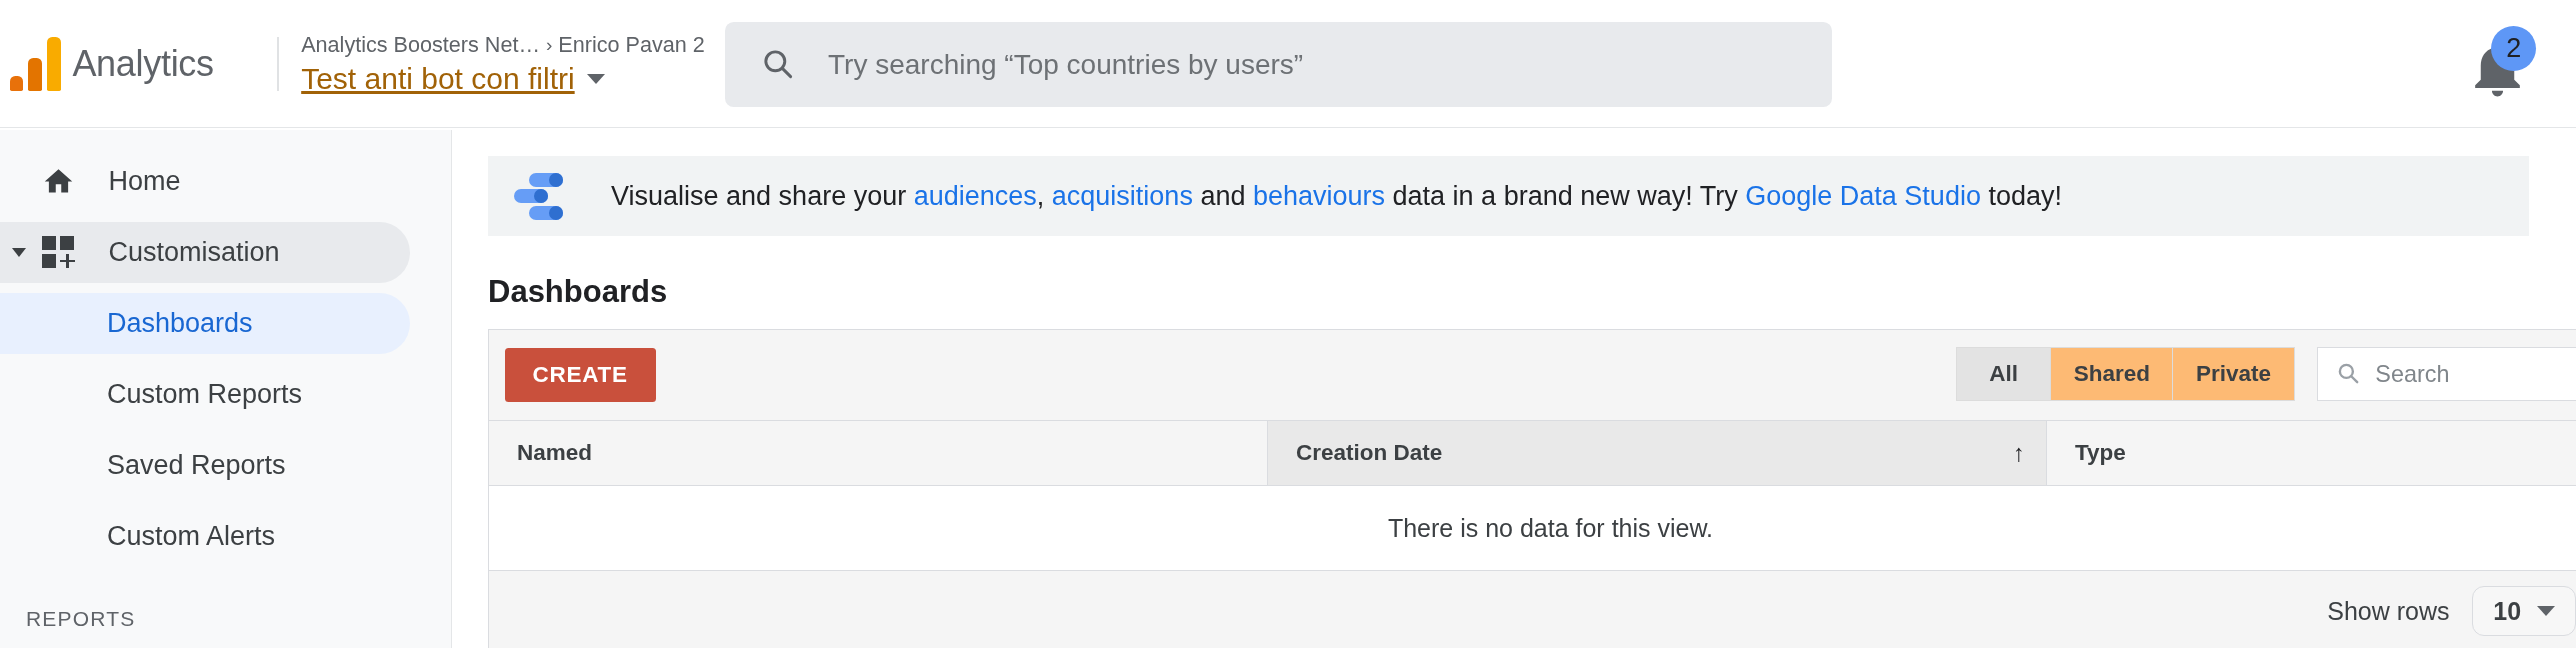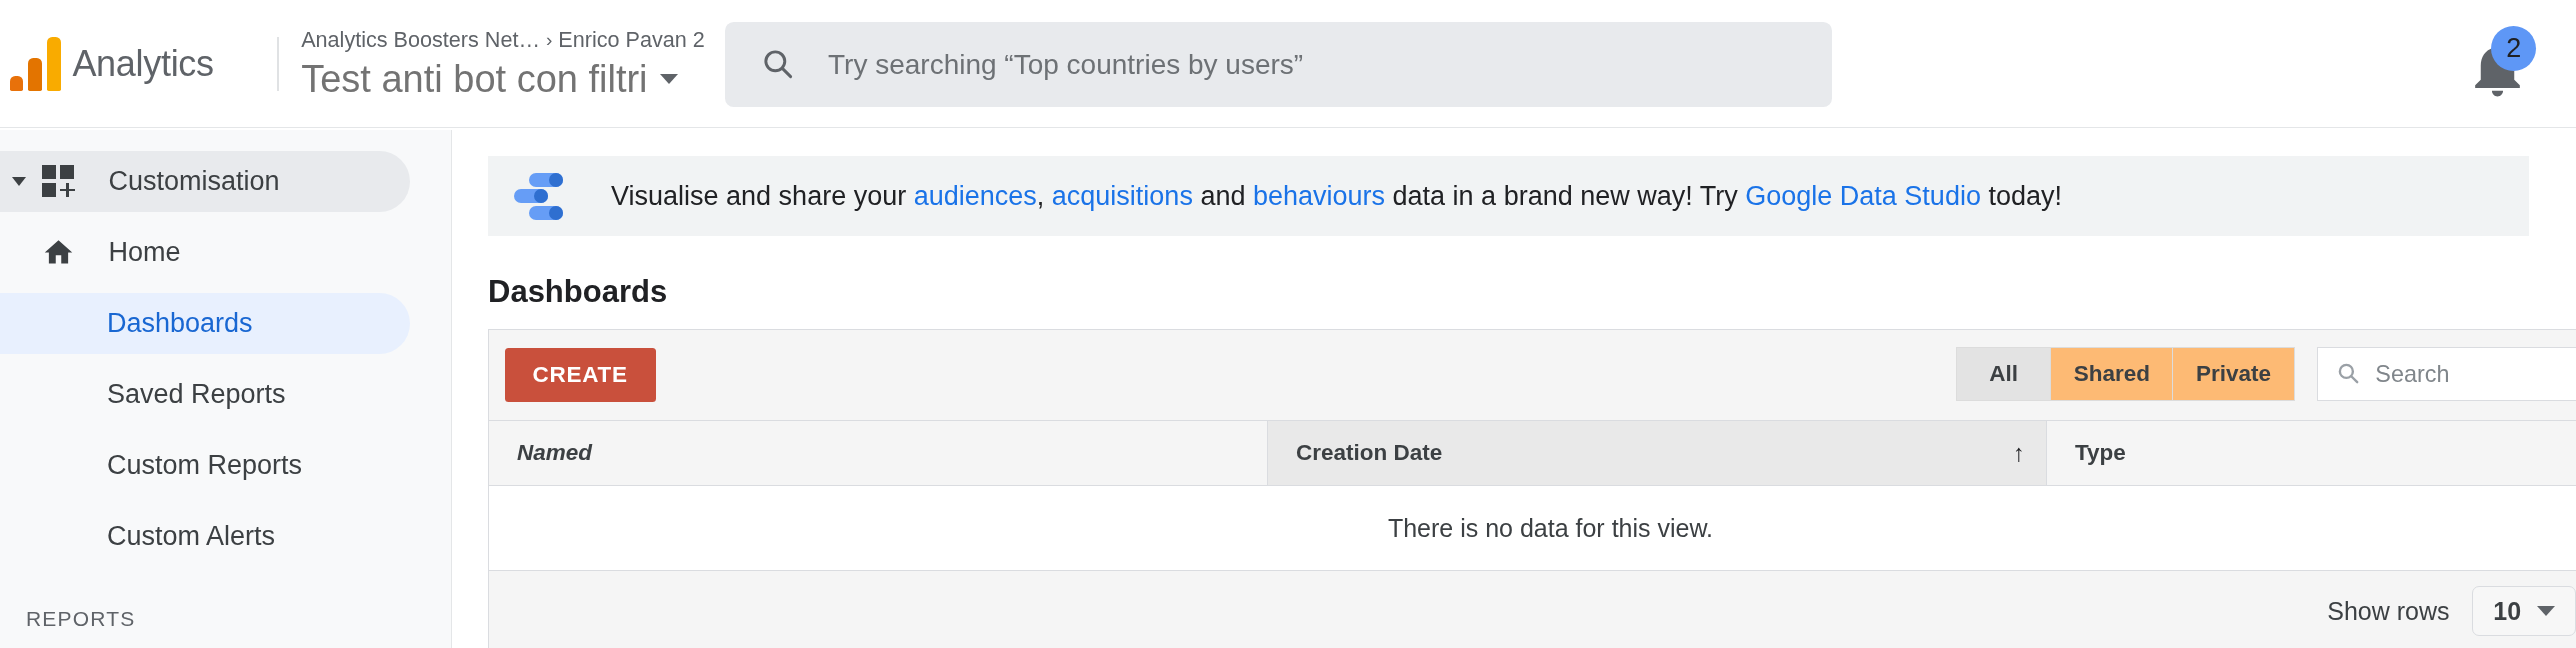--- a/index.html
+++ b/index.html
@@ -77,23 +77,24 @@
   #breadcrumb .chev {
     font-size: 19px;
     color: #5f6368;
   }
   #property-row {
     display: flex;
     align-items: center;
     gap: 12px;
   }
   #property-name {
-    font-size: 38px;
-    color: #737373;
+    font-size: 30px;
+    color: #a16207;
     white-space: nowrap;
+    text-decoration: underline;
   }
   .caret-down {
     width: 0; height: 0;
     border-left: 9.5px solid transparent;
     border-right: 9.5px solid transparent;
     border-top: 10.4px solid #5f6368;
   }
 
   #searchbar {
     position: absolute;
@@ -359,21 +360,21 @@
     position: relative;
   }
   .th.sorted { background: #e9e9e9; }
   .th .sort-arrow {
     position: absolute;
     right: 21px;
     font-size: 24px;
     color: #202124;
     line-height: 1;
   }
-  #th-named { width: 779px; font-style: italic; }
+  #th-named { width: 779px; }
   #th-date  { width: 779px; }
   #th-type  { width: 562px; border-right: none; }
 
   #table-empty {
     height: 85px;
     display: flex;
     align-items: center;
     justify-content: center;
     font-size: 25px;
     color: #3c4043;
@@ -388,21 +389,21 @@
     align-items: center;
     justify-content: flex-end;
     padding-right: 35px;
     gap: 22.5px;
   }
   #show-rows-label { font-size: 25px; color: #3c4043; }
   #rows-select {
     width: 104px; height: 50px;
     border: 1.7px solid #dadce0;
     background: #f7f7f7;
-    border-radius: 7px;
+    border-radius: 12px;
     display: flex;
     align-items: center;
     justify-content: center;
     gap: 15.6px;
     cursor: pointer;
   }
   #rows-value { font-size: 25px; font-weight: bold; color: #3c4043; }
 </style>
 </head>
 <body>
@@ -445,56 +446,56 @@
   <div id="bell-wrap">
     <div id="bell-badge">2</div>
     <svg width="67" height="67" viewBox="0 0 24 24" fill="#5f6368">
       <path d="M12 22c1.1 0 2-.9 2-2h-4c0 1.1.9 2 2 2zm6-6v-5c0-3.07-1.63-5.64-4.5-6.32V4a1.5 1.5 0 0 0-3 0v.68C7.64 5.36 6 7.92 6 11v5l-2 2v1h16v-1l-2-2z"></path>
     </svg>
   </div>
 </div>
 
 <div id="sidebar">
 
+  <div class="nav-row">
+    <div class="nav-expander"></div>
+    <div class="nav-icon">
+      <svg width="33" height="33" viewBox="0 0 24 24" fill="#3c4043">
+        <path d="M10 20v-6h4v6h5v-8h3L12 3 2 12h3v8z"></path>
+      </svg>
+    </div>
+    <div class="nav-label">Home</div>
+  </div>
+
   <div class="nav-row sel-grey">
     <div class="pill"></div>
     <div class="nav-expander">
       <span class="tri-down"></span>
     </div>
     <div class="nav-icon">
       <div class="grid-icon">
           <s></s>
           <s></s>
           <s></s>
           <span class="plus-h"></span>
           <span class="plus-v"></span>
         </div>
     </div>
     <div class="nav-label">Customisation</div>
   </div>
 
-  <div class="nav-row">
-    <div class="nav-expander"></div>
-    <div class="nav-icon">
-      <svg width="33" height="33" viewBox="0 0 24 24" fill="#3c4043">
-        <path d="M10 20v-6h4v6h5v-8h3L12 3 2 12h3v8z"></path>
-      </svg>
-    </div>
-    <div class="nav-label">Home</div>
-  </div>
-
   <div class="nav-row sub sel-blue">
     <div class="pill"></div>
     <div class="nav-label">Dashboards</div>
   </div>
   <div class="nav-row sub">
+    <div class="nav-label">Custom Reports</div>
+  </div>
+  <div class="nav-row sub">
     <div class="nav-label">Saved Reports</div>
-  </div>
-  <div class="nav-row sub">
-    <div class="nav-label">Custom Reports</div>
   </div>
   <div class="nav-row sub">
     <div class="nav-label">Custom Alerts</div>
   </div>
 
   <div id="sidebar-section-label">REPORTS</div>
 
   <div class="nav-row">
     
     

